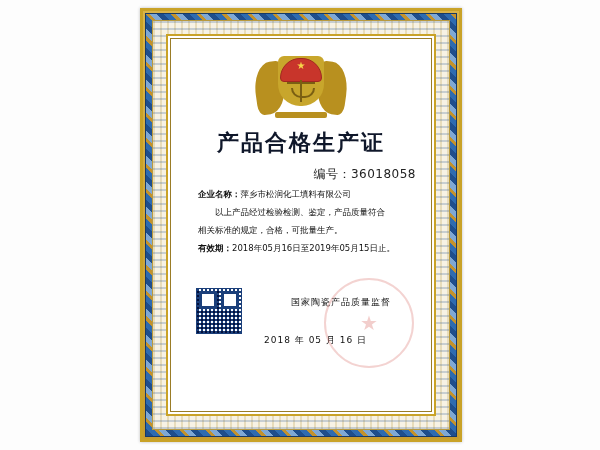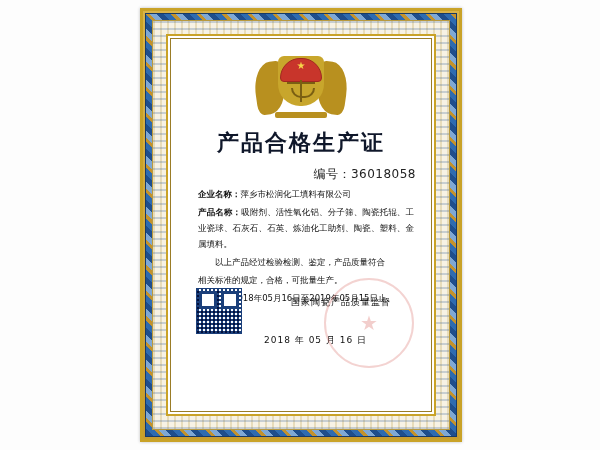--- a/index.html
+++ b/index.html
@@ -318,23 +318,20 @@
       <div class="title">产品合格生产证</div>
 
       <div class="cert-no">
         <span>编号：</span><span>36018058</span>
       </div>
 
       <div class="body-text">
         <p>
           <span class="bold-lbl">企业名称：</span><span>萍乡市松润化工填料有限公司</span>
         </p>
-        <p>
-          <span class="bold-lbl">产品名称：</span><span>吸附剂、活性氧化铝、分子筛、陶瓷托辊、工业瓷球、石灰石、石英、炼油化工助剂、陶瓷、塑料、金属填料。</span>
-        </p>
         <p class="indent">以上产品经过检验检测、鉴定，产品质量符合</p>
         <p>相关标准的规定，合格，可批量生产。</p>
         <p>
           <span class="bold-lbl">有效期：</span><span>2018年05月16日至2019年05月15日止。</span>
         </p>
       </div>
 
       <div class="qr"></div>
 
       <div class="issuer">

